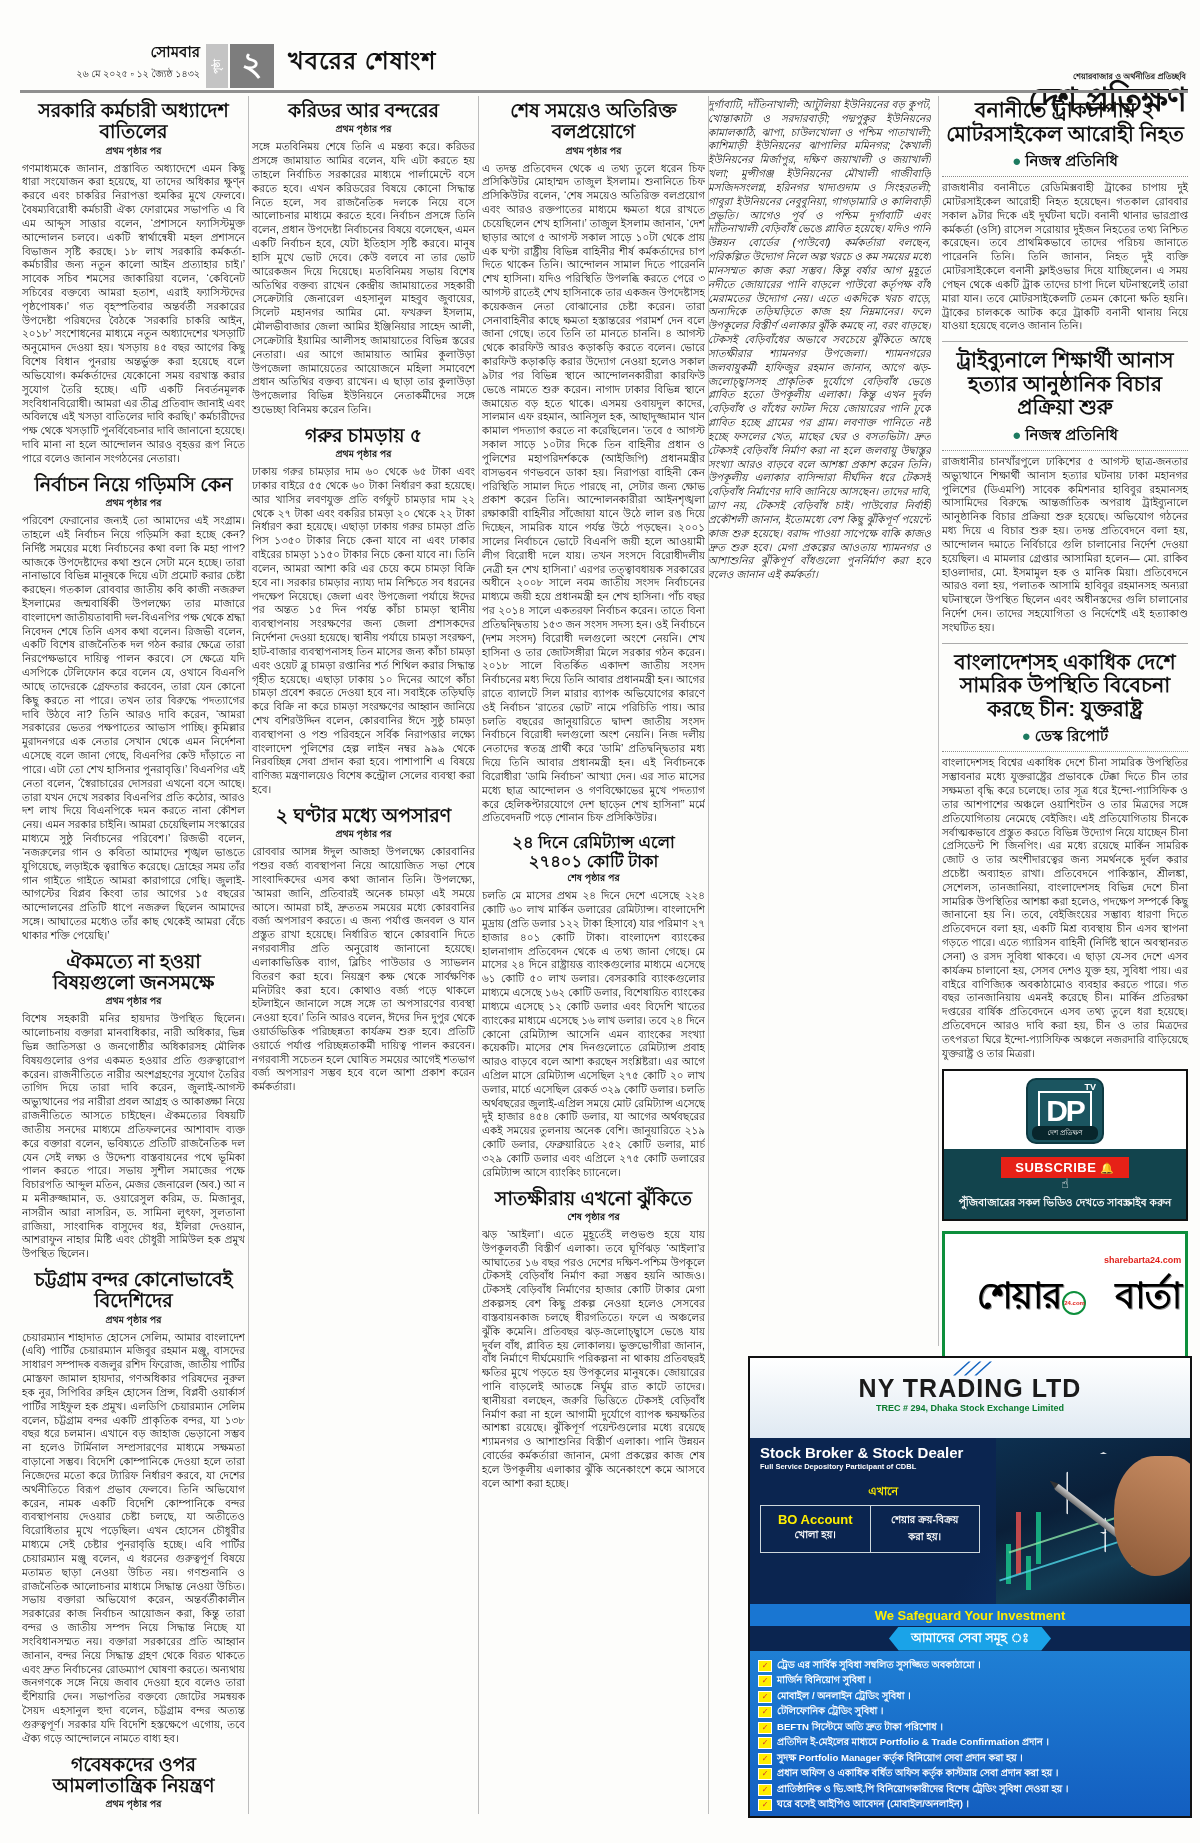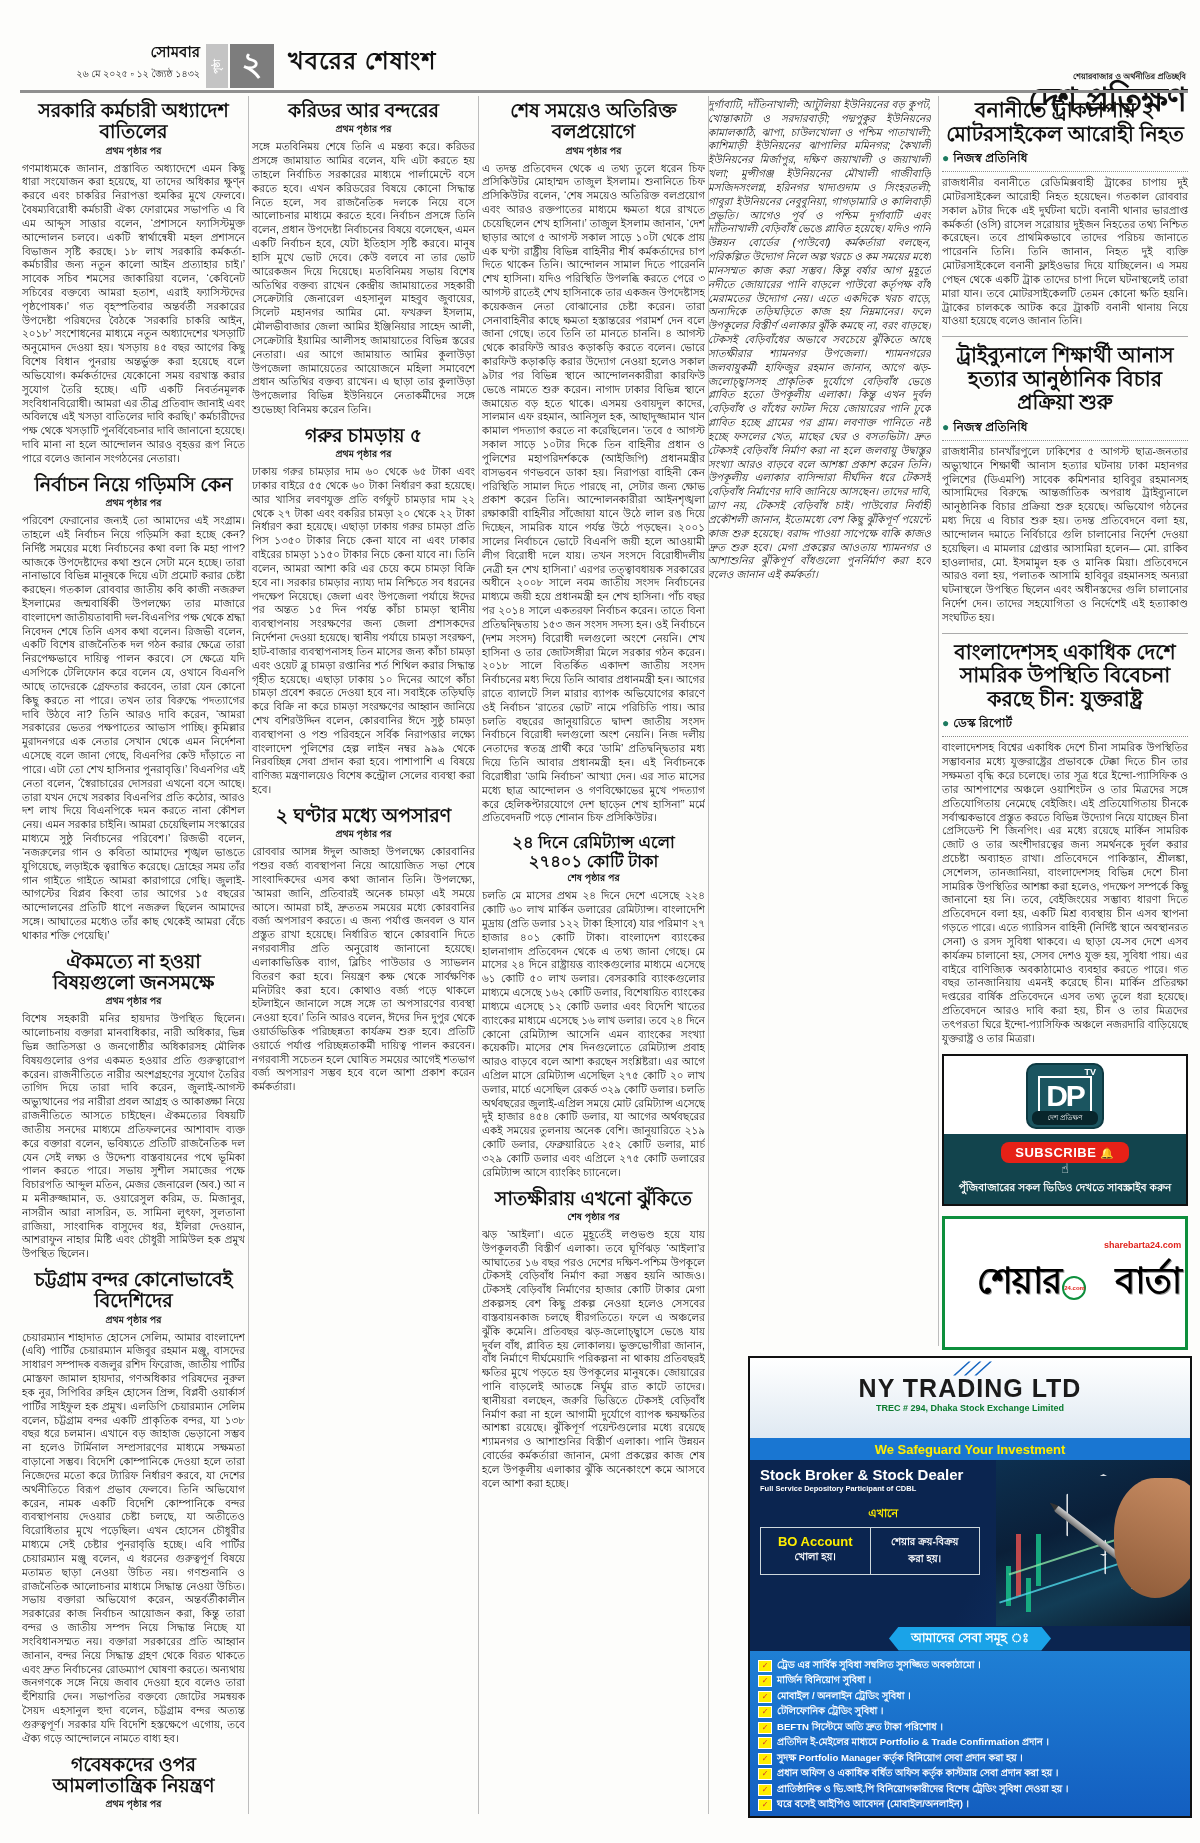--- a/index.html
+++ b/index.html
@@ -27,37 +27,37 @@
   #col3{left:482px;width:223px;height:1715px;}
   #col4{left:708px;width:223px;height:1248px;font-style:italic;}
   .vrule{position:absolute;top:96px;width:1px;background:#bdbdbd;}
   .article{margin-bottom:8px;}
   .headline{font-weight:bold;font-size:19px;line-height:1.12;text-align:center;margin:2px 8px 1px;}
   .jump{font-size:9.5px;text-align:center;margin:0 0 3px;font-weight:bold;}
   .body{font-size:10.4px;line-height:1.33;text-align:justify;}
   
   #rightzone{left:942px;top:98px;width:246px;}
   .bigheadline{font-weight:bold;font-size:20.5px;line-height:1.15;text-align:center;margin:0 0 4px;}
-  .byline{font-size:12px;font-weight:bold;margin:2px 0 2px;}
+  .byline{font-size:15px;font-weight:bold;margin:2px 0 2px;text-align:center;}
   .byline .dot{color:#1d7a5f;margin-right:4px;}
   .dotline{border-bottom:1px dotted #888;margin:2px 0 4px;}
   .rsep{border-top:1px solid #aaa;margin:7px 0 6px;}
   
   #dptv{border:2px solid #111;margin-top:8px;background:#fff;}
   #dptv .logowrap{background:#fff;display:flex;justify-content:center;padding:7px 0 5px;}
   #dplogo{width:74px;height:62px;background:#1b5560;border-radius:10px;position:relative;
      display:flex;align-items:center;justify-content:center;border:2px solid #0e3a42;}
   #dplogo .dp{color:#fff;font-size:30px;font-weight:900;letter-spacing:-2px;
      border:2px solid #fff;padding:0 6px;line-height:1.2;}
   #dplogo .tv{position:absolute;top:2px;right:6px;color:#fff;font-size:9px;font-weight:bold;}
   #dplogo .band{position:absolute;bottom:2px;left:4px;right:4px;background:#08262c;color:#fff;
      font-size:7px;text-align:center;border-radius:6px;padding:1px 0;}
   #dptv .dark{background:#12444d;padding:8px 6px 7px;text-align:center;}
   #subscribe{display:inline-block;background:#e62117;color:#fff;font-weight:bold;font-size:13px;
-     padding:3px 14px;border-radius:8px;letter-spacing:.5px;}
+     padding:3px 14px;border-radius:0;letter-spacing:.5px;}
   #subscribe .bell{font-size:11px;}
   #dpcursor{color:#fff;font-size:13px;margin-top:-2px;}
   #dpcaption{color:#fff;font-size:10.5px;font-weight:bold;margin-top:4px;}
   
   #sharebarta{border:3px solid #0d8f3c;margin-top:10px;background:#fff;height:128px;position:relative;
      display:flex;align-items:center;justify-content:center;}
   #sbinner{text-align:center;position:relative;}
   #sburl{color:#e0231c;font-size:9px;font-weight:bold;position:absolute;top:-13px;right:0;}
   #sbtext{font-size:36px;font-weight:900;color:#000000;text-shadow:1px 1px 0 #9a9a9a;letter-spacing:-1px;margin-left:28px;}
   #sbbadge{display:inline-block;vertical-align:middle;width:20px;height:20px;border:2px solid #0d8f3c;
@@ -239,21 +239,20 @@
     </div>
   </div>
 </div>
 
 <div class="abs" id="nyad">
   <div id="nytop">
     <div id="nyarrow">⟋⟋⟋</div>
     <div id="nyname">NY TRADING LTD</div>
     <div id="nytrec">TREC # 294, Dhaka Stock Exchange Limited</div>
   </div>
-  <div id="nystrip">We Safeguard Your Investment</div>
   <div id="nymid">
     <div class="left">
       <div id="broker">Stock Broker &amp; Stock Dealer</div>
       <div id="cdbl">Full Service Depository Participant of CDBL</div>
       <div id="ekhane">এখানে</div>
       <div id="botable">
         <div class="cell">
           <div class="yellow">BO Account</div>
           <div>খোলা হয়।</div>
         </div>
@@ -269,20 +268,21 @@
       <div class="chartbar" style="left:30px;bottom:14px;height:34px;"></div>
       <div class="chartbar" style="left:40px;bottom:40px;height:52px;"></div>
       <div class="chartline" style="left:0;top:120px;width:140px;"></div>
       <div class="chartline" style="left:10px;top:95px;width:120px;background:#8be6a8;"></div>
       <div class="hex" style="left:70px;top:14px;"></div>
       <div class="hex" style="left:108px;top:64px;width:56px;height:62px;"></div>
       <div id="pen"></div>
       <div id="hand"></div>
     </div>
   </div>
+  <div id="nystrip">We Safeguard Your Investment</div>
   <div id="nyban">
     <span id="nybanlabel">আমাদের সেবা সমূহ ঃ</span>
   </div>
   <div id="nylist">
     <div class="svc">
         <span class="chk">✓</span>
         <span>ট্রেড এর সার্বিক সুবিধা সম্বলিত সুসজ্জিত অবকাঠামো ।</span>
       </div>
     <div class="svc">
         <span class="chk">✓</span>

